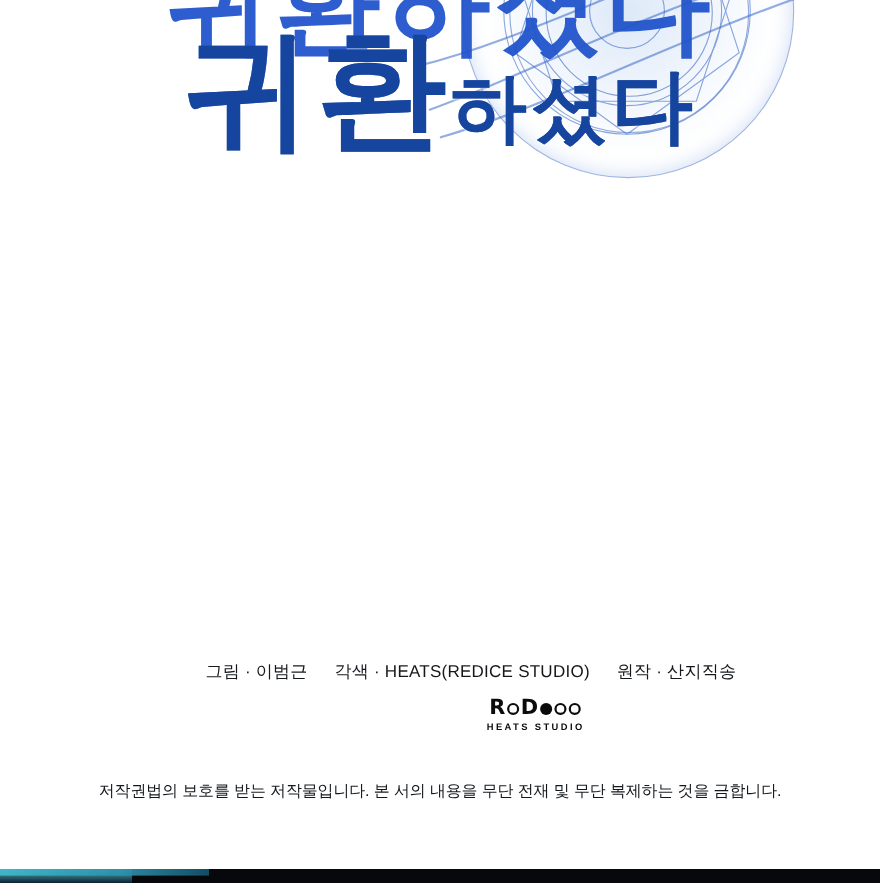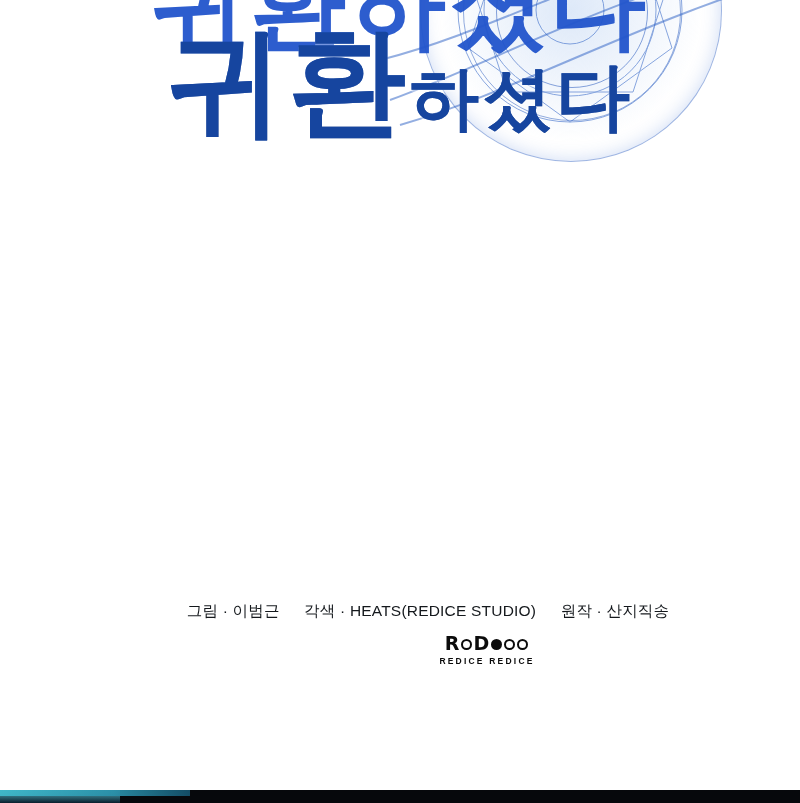--- a/index.html
+++ b/index.html
@@ -275,25 +275,26 @@
 
     <div class="studio-logo">
       <div class="studio-wordmark">
         <span>R</span>
           <span class="ring"></span>
           <span>D</span>
           <span class="dot"></span>
           <span class="ring"></span>
           <span class="ring"></span>
       </div>
-      <div class="studio-sub">REDICE REDICE</div>
+      <div class="studio-sub">HEATS STUDIO</div>
     </div>
   </div>
 
   <div class="legal">
+    <div class="l2">저작권법의 보호를 받는 저작물입니다. 본 서의 내용을 무단 전재 및 무단 복제하는 것을 금합니다.</div>
   </div>
 
   <div class="bottom-strip">
     <div class="teal2"></div>
     <div class="teal"></div>
   </div>
 
 </div>
 
 </body></html>

